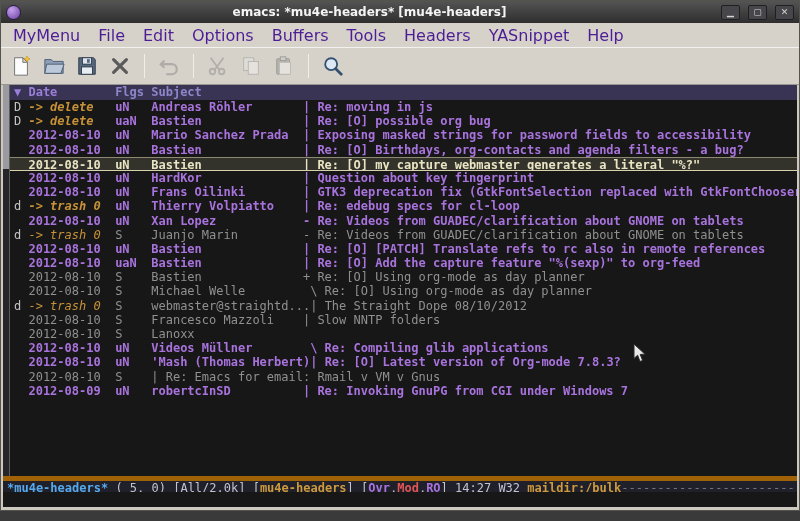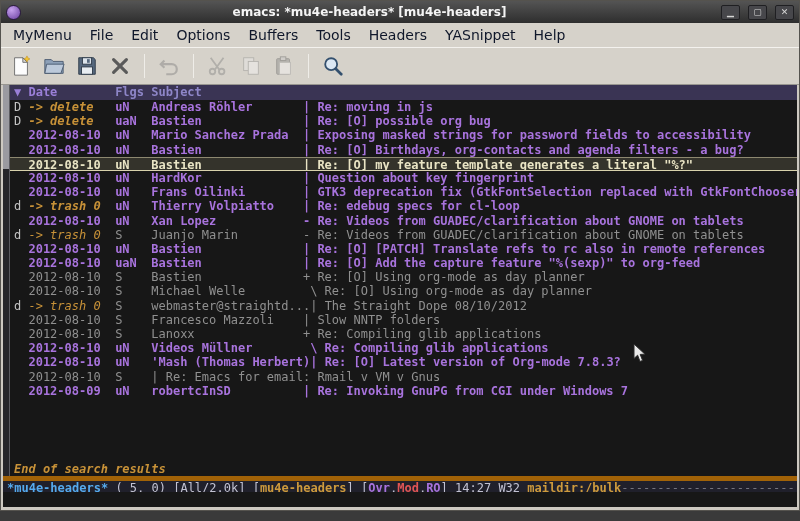--- a/index.html
+++ b/index.html
@@ -16,21 +16,21 @@
   .app-icon{width:15px;height:15px;border-radius:50%;
     background:radial-gradient(circle at 35% 30%,#c7a2ee,#6a3fa0);flex:none;
     border:1px solid #2a1840;}
   .title-text{flex:1;text-align:center;color:#f4f4f4;font-size:12px;font-weight:bold;
     white-space:nowrap;overflow:hidden;}
   .win-btn{width:19px;height:15px;flex:none;background:#47474b;border:1px solid #1f1f22;
     border-radius:2px;color:#d6d6d6;font-size:9px;line-height:13px;text-align:center;
     margin-left:3px;cursor:default;}
   
   .menubar{height:24px;flex:none;background:#d6d2ca;display:flex;align-items:center;
-    font-size:14px;color:#0f172a;padding-left:3px;}
+    font-size:16px;color:#4c1d95;padding-left:3px;}
   .menu-item{padding:3px 9px;white-space:nowrap;}
   
   .toolbar{height:38px;flex:none;background:#d6d2ca;border-top:1px solid #f4f2ee;
     border-bottom:1px solid #989690;display:flex;align-items:center;padding:0 5px;gap:3px;}
   .tool-btn{width:30px;height:30px;display:flex;align-items:center;justify-content:center;
     border-radius:3px;flex:none;}
   .tool-btn svg{width:22px;height:22px;}
   .tool-btn.disabled{opacity:.42;filter:grayscale(1);}
   .tool-sep{width:1px;height:24px;background:#a6a49c;border-right:1px solid #efede8;
     margin:0 6px;flex:none;}
@@ -178,39 +178,38 @@
           <span class="prefix">▼ </span>
           <span class="datefield hdate">Date</span>
           <span class="flags">Flgs</span>
           <span class="subject">Subject</span>
         </div>
         <div class="buffer-text">
             <div class="row unread"><span class="prefix">D</span><span class="datefield marklabel">-&gt; delete</span><span class="flags">uN</span><span class="from">Andreas Röhler</span><span class="subject">| Re: moving in js</span></div>
             <div class="row unread"><span class="prefix">D</span><span class="datefield marklabel">-&gt; delete</span><span class="flags">uaN</span><span class="from">Bastien</span><span class="subject">| Re: [O] possible org bug</span></div>
             <div class="row unread"><span class="prefix"></span><span class="datefield">2012-08-10</span><span class="flags">uN</span><span class="from">Mario Sanchez Prada</span><span class="subject">| Exposing masked strings for password fields to accessibility</span></div>
             <div class="row unread"><span class="prefix"></span><span class="datefield">2012-08-10</span><span class="flags">uN</span><span class="from">Bastien</span><span class="subject">| Re: [O] Birthdays, org-contacts and agenda filters - a bug?</span></div>
-            <div class="row current"><span class="prefix"></span><span class="datefield">2012-08-10</span><span class="flags">uN</span><span class="from">Bastien</span><span class="subject">| Re: [O] my feature template generates a literal "%?"</span></div>
+            <div class="row current"><span class="prefix"></span><span class="datefield">2012-08-10</span><span class="flags">uN</span><span class="from">Bastien</span><span class="subject">| Re: [O] my capture webmaster generates a literal "%?"</span></div>
             <div class="row unread"><span class="prefix"></span><span class="datefield">2012-08-10</span><span class="flags">uN</span><span class="from">HardKor</span><span class="subject">| Question about key fingerprint</span></div>
             <div class="row unread"><span class="prefix"></span><span class="datefield">2012-08-10</span><span class="flags">uN</span><span class="from">Frans Oilinki</span><span class="subject">| GTK3 deprecation fix (GtkFontSelection replaced with GtkFontChooser)</span></div>
             <div class="row unread"><span class="prefix">d</span><span class="datefield marklabel">-&gt; trash 0</span><span class="flags">uN</span><span class="from">Thierry Volpiatto</span><span class="subject">| Re: edebug specs for cl-loop</span></div>
             <div class="row unread"><span class="prefix"></span><span class="datefield">2012-08-10</span><span class="flags">uN</span><span class="from">Xan Lopez</span><span class="subject">- Re: Videos from GUADEC/clarification about GNOME on tablets</span></div>
             <div class="row read"><span class="prefix">d</span><span class="datefield marklabel">-&gt; trash 0</span><span class="flags">S</span><span class="from">Juanjo Marin</span><span class="subject">- Re: Videos from GUADEC/clarification about GNOME on tablets</span></div>
             <div class="row unread"><span class="prefix"></span><span class="datefield">2012-08-10</span><span class="flags">uN</span><span class="from">Bastien</span><span class="subject">| Re: [O] [PATCH] Translate refs to rc also in remote references</span></div>
             <div class="row unread"><span class="prefix"></span><span class="datefield">2012-08-10</span><span class="flags">uaN</span><span class="from">Bastien</span><span class="subject">| Re: [O] Add the capture feature "%(sexp)" to org-feed</span></div>
             <div class="row read"><span class="prefix"></span><span class="datefield">2012-08-10</span><span class="flags">S</span><span class="from">Bastien</span><span class="subject">+ Re: [O] Using org-mode as day planner</span></div>
             <div class="row read"><span class="prefix"></span><span class="datefield">2012-08-10</span><span class="flags">S</span><span class="from">Michael Welle</span><span class="subject"> \ Re: [O] Using org-mode as day planner</span></div>
             <div class="row read"><span class="prefix">d</span><span class="datefield marklabel">-&gt; trash 0</span><span class="flags">S</span><span class="from">webmaster@straightd...</span><span class="subject">| The Straight Dope 08/10/2012</span></div>
             <div class="row read"><span class="prefix"></span><span class="datefield">2012-08-10</span><span class="flags">S</span><span class="from">Francesco Mazzoli</span><span class="subject">| Slow NNTP folders</span></div>
-            <div class="row read"><span class="prefix"></span><span class="datefield">2012-08-10</span><span class="flags">S</span><span class="from">Lanoxx</span><span class="subject">+ Re: Compiling glib applications</span></div>
+            <div class="row read"><span class="prefix"></span><span class="datefield">2012-08-10</span><span class="flags">S</span><span class="from">Lanoxx</span></div>
             <div class="row unread"><span class="prefix"></span><span class="datefield">2012-08-10</span><span class="flags">uN</span><span class="from">Videos Müllner</span><span class="subject"> \ Re: Compiling glib applications</span></div>
             <div class="row unread"><span class="prefix"></span><span class="datefield">2012-08-10</span><span class="flags">uN</span><span class="from">'Mash (Thomas Herbert)</span><span class="subject">| Re: [O] Latest version of Org-mode 7.8.3?</span></div>
             <div class="row read"><span class="prefix"></span><span class="datefield">2012-08-10</span><span class="flags">S</span><span class="subject">| Re: Emacs for email: Rmail v VM v Gnus</span></div>
             <div class="row unread"><span class="prefix"></span><span class="datefield">2012-08-09</span><span class="flags">uN</span><span class="from">robertcInSD</span><span class="subject">| Re: Invoking GnuPG from CGI under Windows 7</span></div>
           </div>
-        <div class="end-line">End of search results</div>
       </div>
     </div>
     <div class="modeline"><span class="ml-blue">*mu4e-headers*</span><span class="ml-light"> ( 5, 0) </span><span class="ml-light">[All/2.0k]</span><span class="ml-light"> [</span><span class="ml-orange">mu4e-headers</span><span class="ml-light">]</span><span class="ml-light"> [</span><span class="ml-violet">Ovr</span><span class="ml-light">,</span><span class="ml-red">Mod</span><span class="ml-light">,</span><span class="ml-violet">RO</span><span class="ml-light">]</span><span class="ml-light"> 14:27</span><span class="ml-light"> W32</span><span class="ml-light"> </span><span class="ml-orange">maildir:/bulk</span><span class="ml-dim">------------------------</span></div>
     <div class="echo"></div>
   </div>
 
   <div class="mouse-cursor">
     <svg width="14" height="20" viewBox="0 0 14 20">
       <path d="M1 1 L1 15.5 L4.6 12.2 L7 18.5 L9.6 17.4 L7.2 11.4 L12 11.2 Z" fill="#e9e9e9" stroke="#2a2a2a" stroke-width="1"></path>
     </svg>

